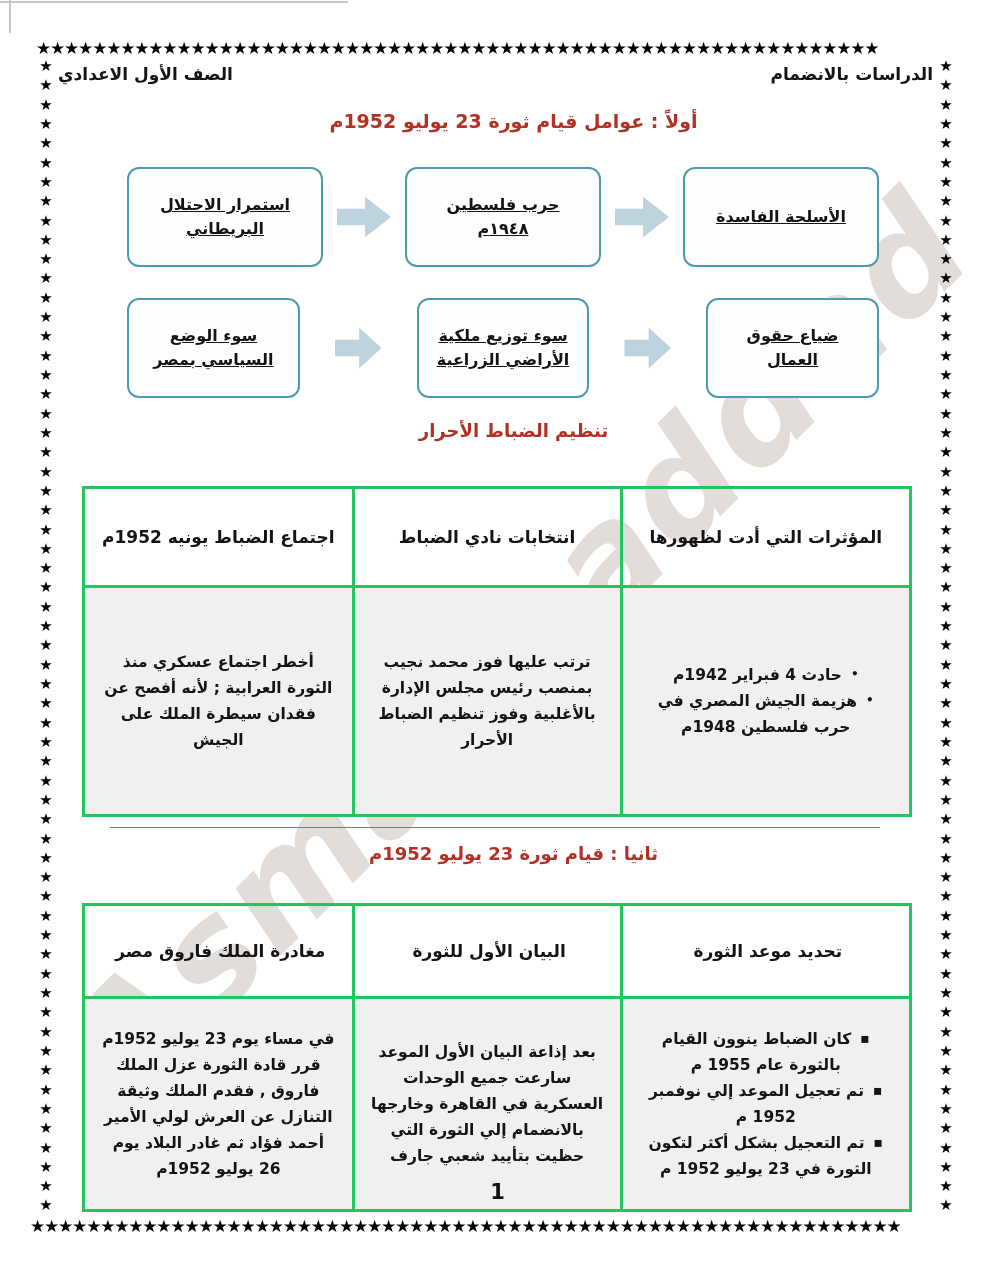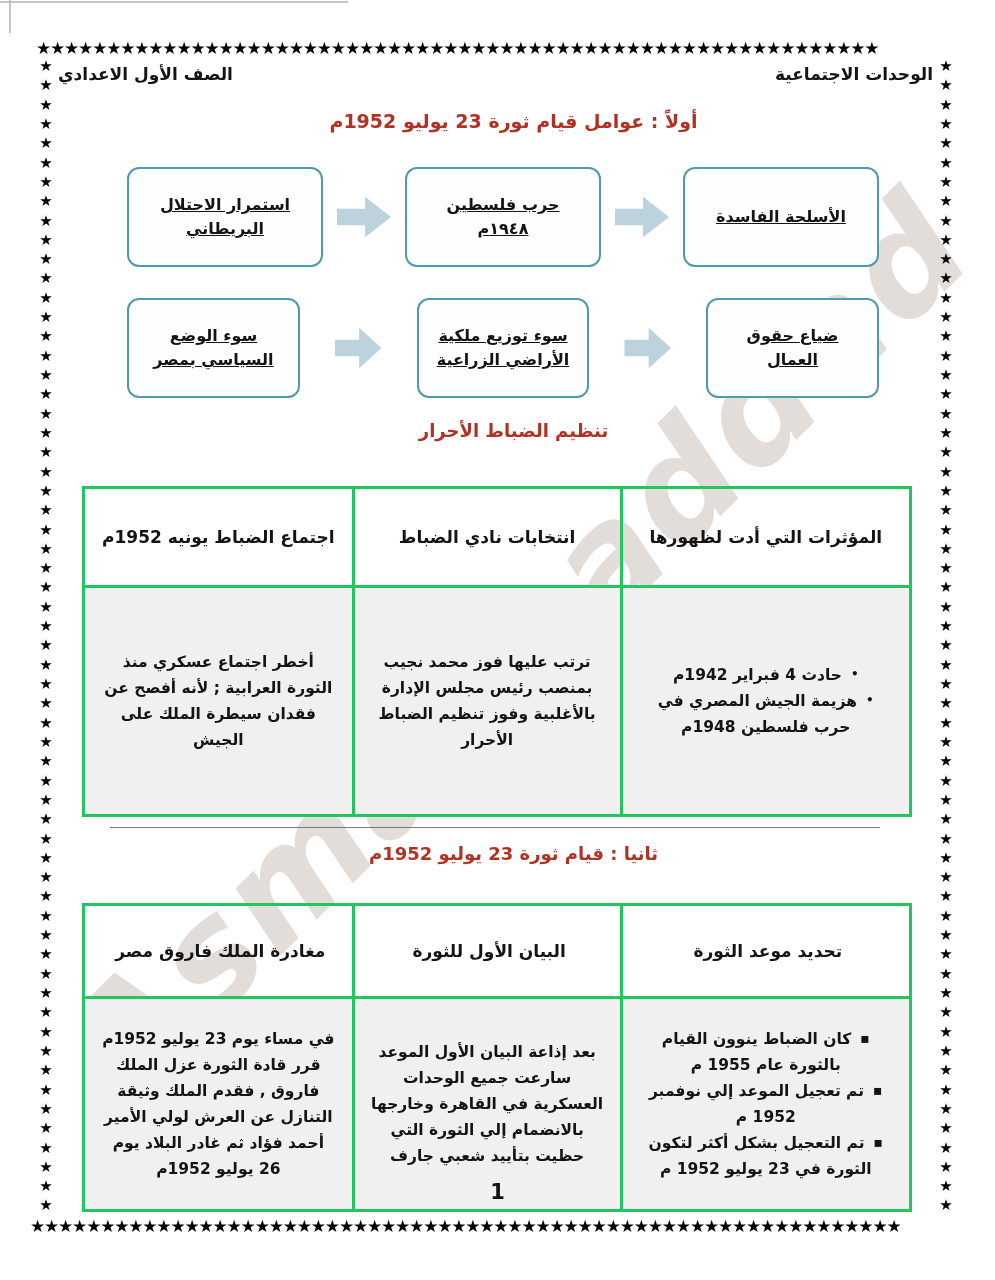--- a/index.html
+++ b/index.html
@@ -193,21 +193,21 @@
 ★
 ★
 ★
 ★</div>
 
   <div class="watermark">Asmaahaddad</div>
 
   <div class="content">
 
     <div class="hdr">
-      <span>الوحدات الاجتماعية</span>
+      <span>الدراسات بالانضمام</span>
       <span>الصف الأول الاعدادي</span>
     </div>
 
     <div class="red-title title1">أولاً : عوامل قيام ثورة 23 يوليو 1952م</div>
 
     <div class="flow-row row1">
       <div class="flow-box">استمرار الاحتلال البريطاني</div>
       <div class="arrow"></div>
       <div class="flow-box">حرب فلسطين ١٩٤٨م</div>
       <div class="arrow"></div>

